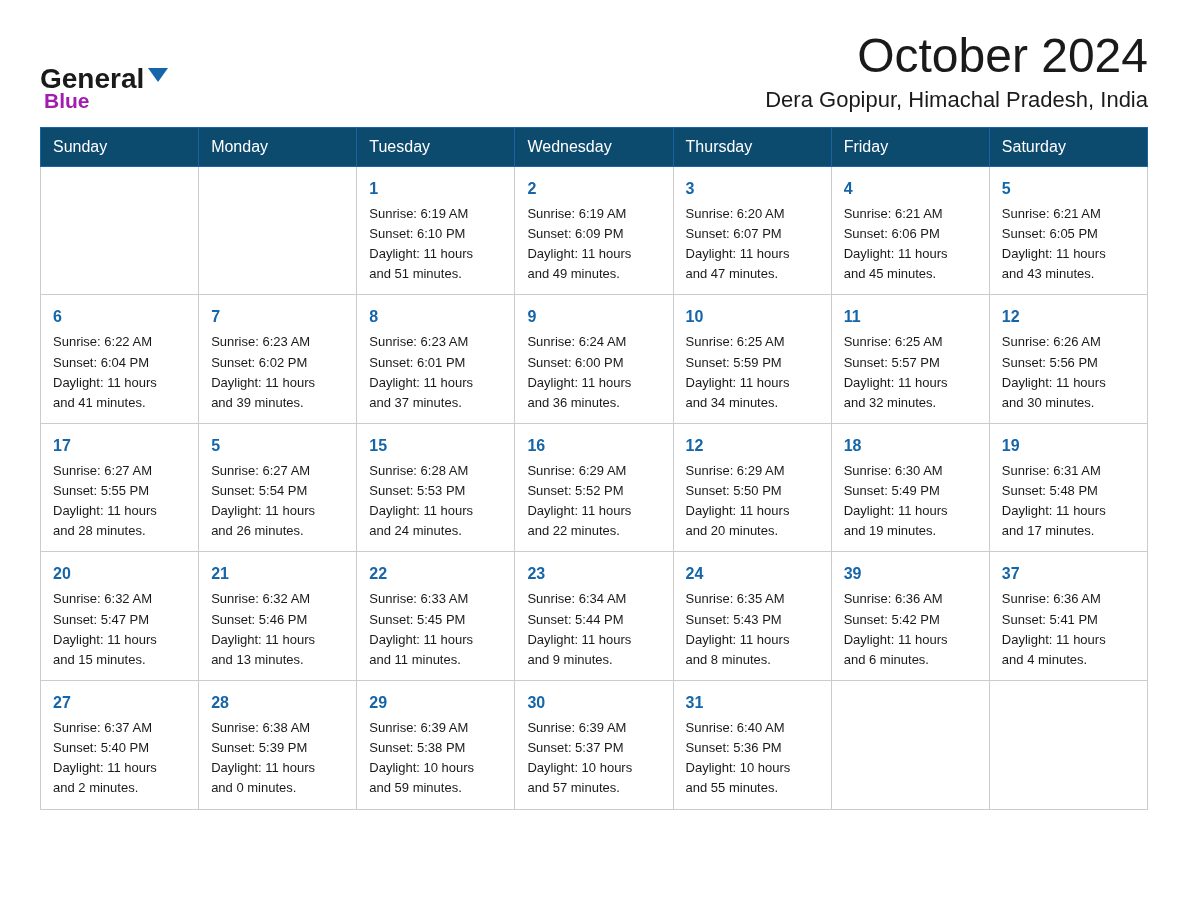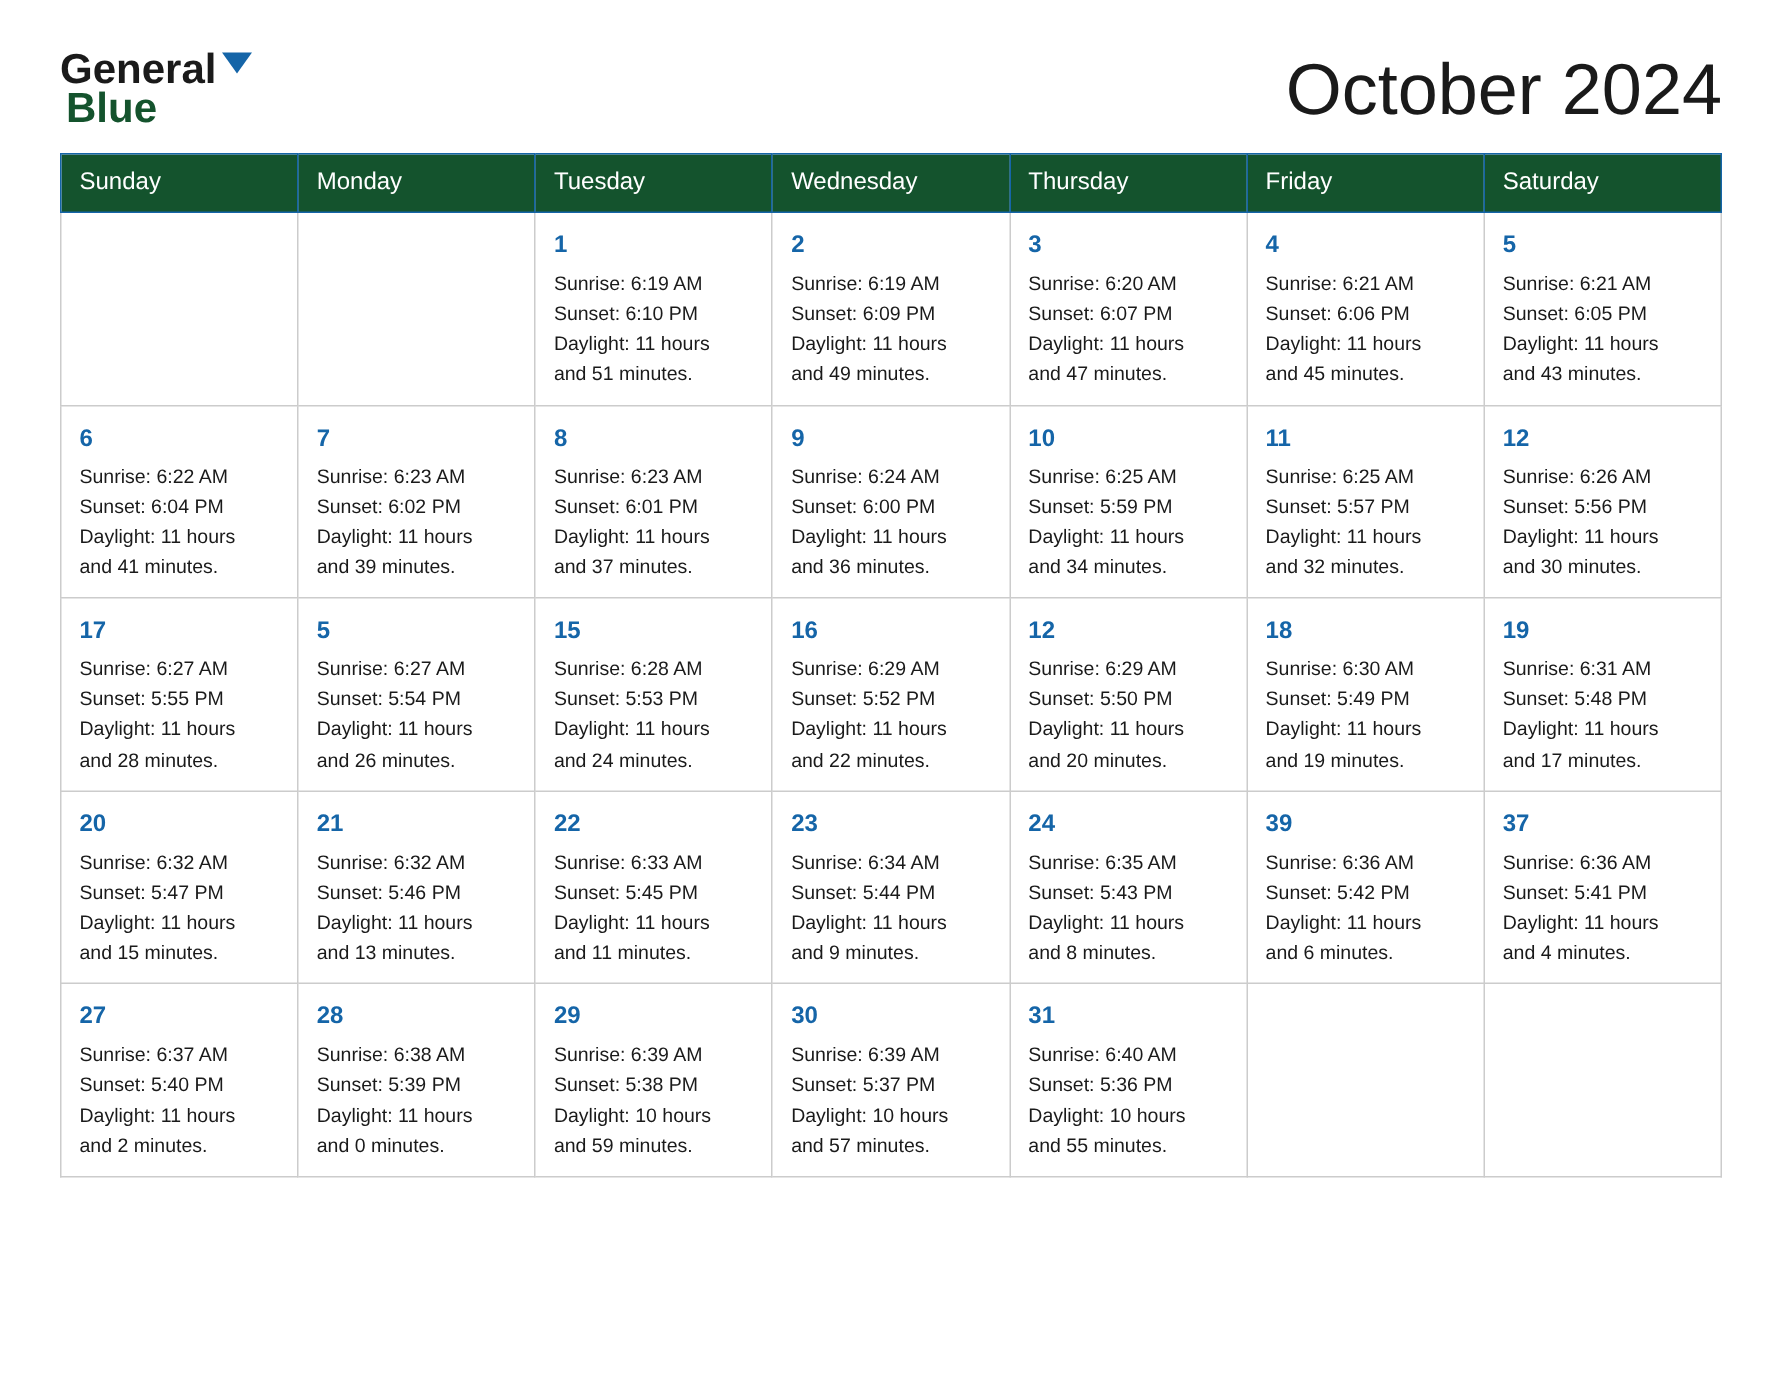--- a/index.html
+++ b/index.html
@@ -21,23 +21,23 @@
       flex-direction: column;
       align-items: flex-start;
     }
     .logo-text-general {
       font-size: 28px;
       font-weight: bold;
       color: #1a1a1a;
       letter-spacing: 0;
     }
     .logo-text-blue {
-      font-size: 28px;
+      font-size: 21px;
       font-weight: bold;
-      color: #14532d;
+      color: #a21caf;
       margin-top: -6px;
     }
     .logo-triangle {
       display: inline-block;
       width: 0;
       height: 0;
       border-left: 10px solid transparent;
       border-right: 10px solid transparent;
       border-top: 14px solid #1565a8;
       margin-left: 4px;
@@ -58,21 +58,21 @@
       font-size: 22px;
       color: #1a1a1a;
       margin-top: 4px;
     }
     .calendar-table {
       width: 100%;
       border-collapse: collapse;
       margin-top: 14px;
     }
     .calendar-table th {
-      background-color: #14532d;
+      background-color: #0c4a6e;
       color: #ffffff;
       padding: 10px 12px;
       font-size: 16px;
       font-weight: 500;
       text-align: left;
       border: 1px solid #1565a8;
     }
     .calendar-table td {
       vertical-align: top;
       padding: 10px 12px;
@@ -108,20 +108,21 @@
 <div class="header-row">
   <div class="logo">
     <div style="display:flex; align-items:center;">
       <span class="logo-text-general">General</span>
       <span class="logo-triangle"></span>
     </div>
     <span class="logo-text-blue" style="padding-left:4px;">Blue</span>
   </div>
   <div class="title-block">
     <div class="calendar-title">October 2024</div>
+    <div class="location-title">Dera Gopipur, Himachal Pradesh, India</div>
   </div>
 </div>
 
 <table class="calendar-table">
   <thead>
     <tr>
 
     <th>Sunday</th>
         <th>Monday</th>
         <th>Tuesday</th>

